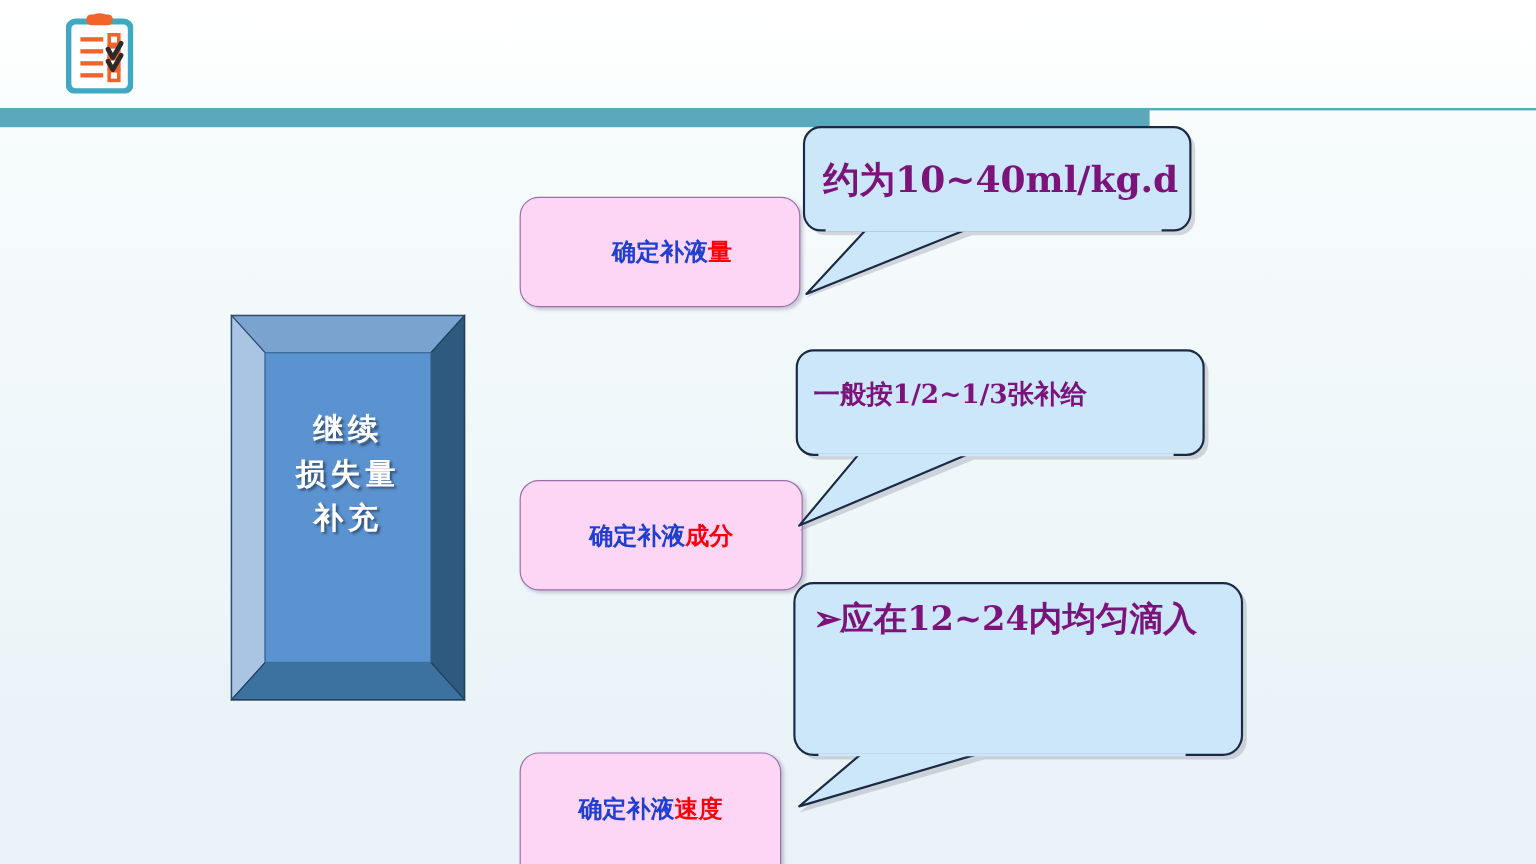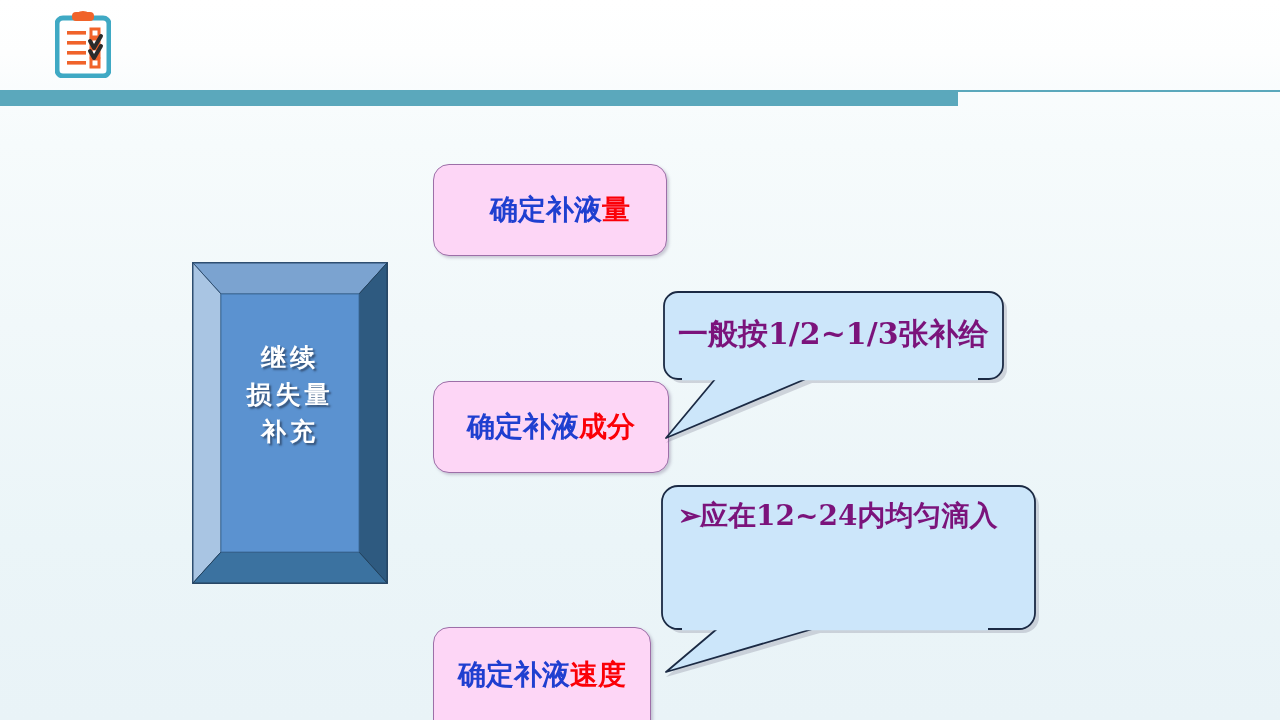--- a/index.html
+++ b/index.html
@@ -76,49 +76,49 @@
   
   .pink-box {
     position: absolute;
     background: #fdd6f6;
     border: 1.6px solid #9d6fa8;
     border-radius: 16px;
     box-shadow: 2px 2px 3px rgba(120,110,140,0.35);
     display: flex;
     align-items: center;
     justify-content: center;
-    font-size: 28px;
+    font-size: 20px;
     font-weight: bold;
     white-space: nowrap;
     font-family: "DejaVu Sans", "Liberation Sans", sans-serif;
   }
   .pink-box .t-blue { color: #1f3fd0; }
   .pink-box .t-red  { color: #fb0007; }
 
   #pink-1 { left: 433px; top: 164px; width: 232px; height: 90px; }
   #pink-1 .inner { transform: translateX(10px); }
-  #pink-2 { left: 433px; top: 381px; width: 234px; height: 90px; }
+  #pink-2 { left: 433px; top: 400px; width: 234px; height: 90px; }
   #pink-3 { left: 433px; top: 627px; width: 216px; height: 93px; border-bottom-left-radius: 0; border-bottom-right-radius: 0; }
 
   
   .bubble { position: absolute; }
   .bubble svg { position: absolute; left: 0; top: 0; overflow: visible; }
   .bubble .btext {
     position: absolute;
     font-weight: bold;
     font-family: "DejaVu Serif", "Liberation Serif", serif;
     white-space: nowrap;
     color: #7b137b;
   }
 
   #bubble-1 { left: 668px; top: 105px; width: 335px; height: 145px; }
   #bubble-1 .btext { left: 18px; top: 25px; font-size: 30px; }
 
   #bubble-2 { left: 660px; top: 290px; width: 350px; height: 155px; }
-  #bubble-2 .btext { left: 18px; top: 24px; font-size: 30px; }
+  #bubble-2 .btext { left: 18px; top: 24px; font-size: 22px; }
 
   #bubble-3 { left: 658px; top: 484px; width: 385px; height: 195px; }
   #bubble-3 .blines {
     position: absolute;
     left: 20px; top: 14px;
     font-family: "DejaVu Serif", "Liberation Serif", serif;
     font-weight: bold;
     font-size: 28px;
     line-height: 1.26;
     white-space: nowrap;
@@ -187,20 +187,32 @@
       <span class="t-blue">确定补液</span><span class="t-red">成分</span>
     </span>
   </div>
 
   <div class="pink-box" id="pink-3">
     <span class="inner">
       <span class="t-blue">确定补液</span><span class="t-red">速度</span>
     </span>
   </div>
 
+  <div class="bubble" id="bubble-1">
+    <svg width="335" height="145" viewBox="0 0 335 145">
+      <g transform="translate(2,3)">
+        <path d="M56,88 L54,87 L2,140 L140,88 Z" fill="rgba(120,120,140,0.28)" stroke="none"></path>
+        <rect x="4" y="2" width="322" height="86" rx="14" ry="14" fill="rgba(120,120,140,0.28)"></rect>
+      </g>
+      <path d="M54,86 L4,140 L138,86 Z" fill="#cce6fa" stroke="#1b2a44" stroke-width="1.8" stroke-linejoin="round"></path>
+      <rect x="2" y="1" width="322" height="86" rx="14" ry="14" fill="#cce6fa" stroke="#1b2a44" stroke-width="1.8"></rect>
+      <line x1="20" y1="87" x2="300" y2="87" stroke="#cce6fa" stroke-width="2.4"></line>
+    </svg>
+    <div class="btext">约为10~40ml/kg.d</div>
+  </div>
 
   <div class="bubble" id="bubble-2">
     <svg width="350" height="155" viewBox="0 0 350 155">
       <g transform="translate(2,3)">
         <path d="M58,90 L56,89 L4,150 L150,90 Z" fill="rgba(120,120,140,0.28)" stroke="none"></path>
         <rect x="6" y="3" width="339" height="87" rx="14" ry="14" fill="rgba(120,120,140,0.28)"></rect>
       </g>
       <path d="M56,88 L6,148 L148,88 Z" fill="#cce6fa" stroke="#1b2a44" stroke-width="1.8" stroke-linejoin="round"></path>
       <rect x="4" y="2" width="339" height="87" rx="14" ry="14" fill="#cce6fa" stroke="#1b2a44" stroke-width="1.8"></rect>
       <line x1="22" y1="89" x2="318" y2="89" stroke="#cce6fa" stroke-width="2.4"></line>

